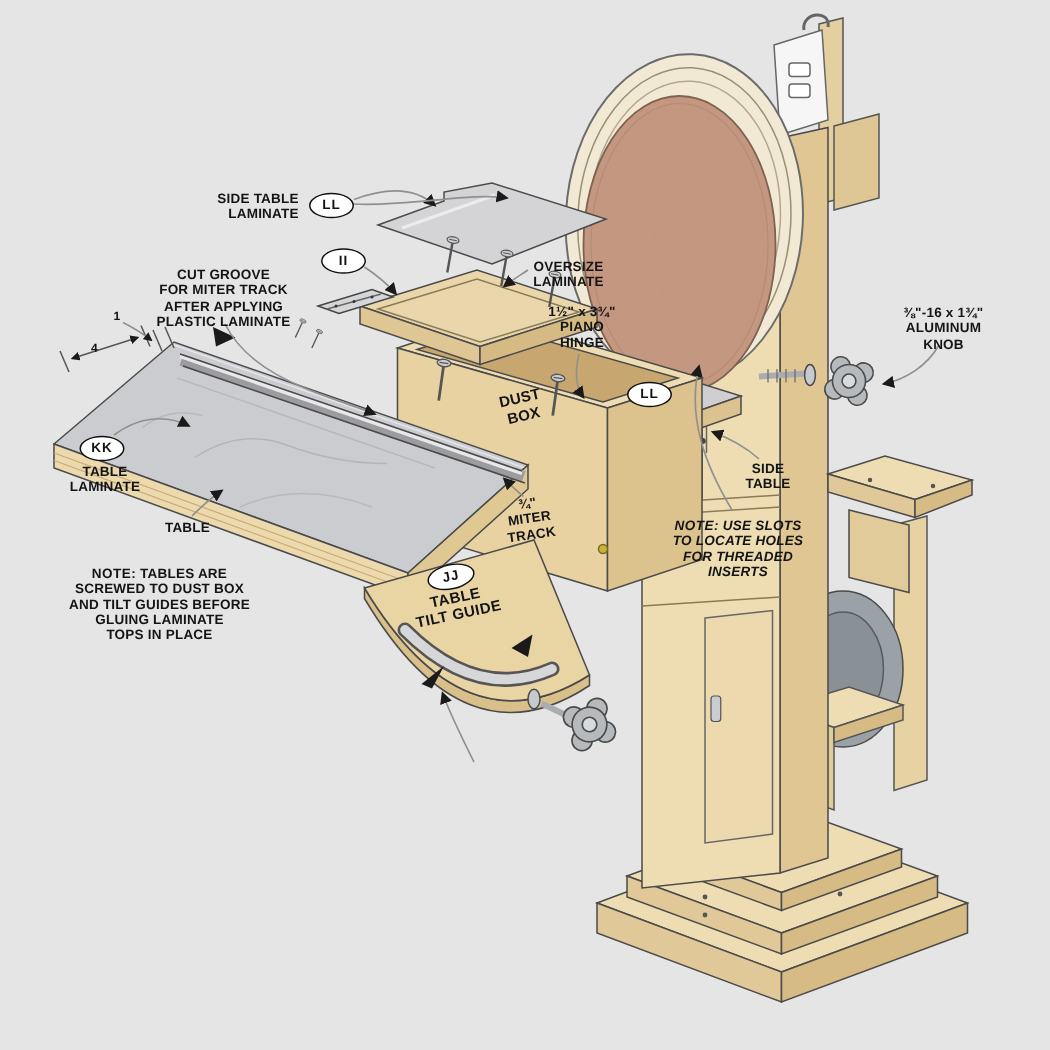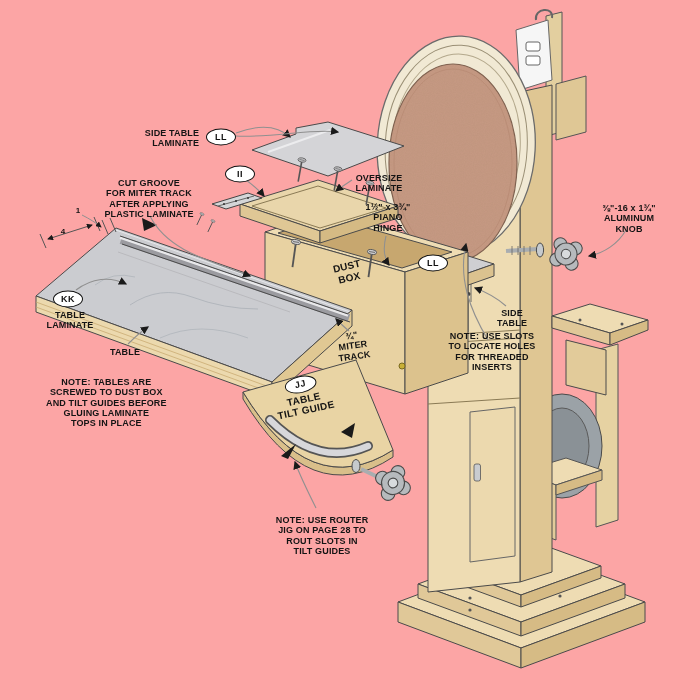--- a/index.html
+++ b/index.html
@@ -1,16 +1,16 @@
 <!DOCTYPE html>
 <html><head>
 <meta charset="utf-8">
 <style>
   html,body{margin:0;padding:0;background:#fff;}
-  #stage{position:relative;width:700px;height:700px;background:#fca5a5;overflow:hidden;
+  #stage{position:relative;width:700px;height:700px;background:#e5e5e5;overflow:hidden;
          font-family:"Liberation Sans",sans-serif;}
   #art{position:absolute;left:0;top:0;}
   .overlay{position:absolute;left:0;top:0;width:700px;height:700px;pointer-events:none;}
   .label{position:absolute;transform:translate(-50%,-50%);color:#141414;
          font:700 9px/1.15 "Liberation Sans",sans-serif;text-align:center;
          white-space:pre-line;letter-spacing:.15px;}
   .label.small{font-size:8px;}
   .label.left{transform:none;text-align:center;}
   .label.rot13{transform:translate(-50%,-50%) rotate(-13deg);font-size:10px;}
   .label.rot8{transform:translate(-50%,-50%) rotate(-8deg);}
@@ -253,21 +253,21 @@
     <path d="M488,340 C470,310 458,278 466,244" marker-end="url(#arr)"></path>
     <path d="M316,508 C308,492 300,476 295,462" marker-end="url(#arr)"></path>
     <path d="M349,331 C344,327 340,323 336,319" marker-end="url(#arr)"></path>
   </g>
 </svg>
 
 <div class="overlay">
   <div class="label" style="left:172px;top:138px;text-align:right;">SIDE TABLE
 LAMINATE</div>
   <span class="badge" style="left:221px;top:137px;">LL</span>
-  <span class="badge" style="left:240px;top:174px;">II</span>
+  <span class="badge" style="left:229px;top:174px;">II</span>
 
   <div class="label" style="left:149px;top:199px;">CUT GROOVE
 FOR MITER TRACK
 AFTER APPLYING
 PLASTIC LAMINATE</div>
   <div class="label" style="left:379px;top:183px;text-align:center;">OVERSIZE
 LAMINATE</div>
   <div class="label" style="left:388px;top:218px;">1½" x 3¾"
 PIANO
 HINGE</div>
@@ -293,26 +293,22 @@
 
   <div class="label" style="left:512px;top:318px;">SIDE
 TABLE</div>
   <span class="badge" style="left:433px;top:263px;">LL</span>
 
   <div class="label left" style="left:46px;top:377px;"><b>NOTE:</b><span> TABLES ARE
 SCREWED TO DUST BOX
 AND TILT GUIDES BEFORE
 GLUING LAMINATE
 TOPS IN PLACE</span></div>
-  <div class="label" style="left:492px;top:352px;"><b>NOTE:</b><span> USE SLOTS
+  <div class="label" style="left:492px;top:366px;font-style:italic;"><b>NOTE:</b><span> USE SLOTS
 TO LOCATE HOLES
 FOR THREADED
 INSERTS</span></div>
-  <div class="label" style="left:322px;top:536px;"><b>NOTE:</b><span> USE ROUTER
-JIG ON PAGE 28 TO
-ROUT SLOTS IN
-TILT GUIDES</span></div>
 
   <div class="label small" style="left:78px;top:211px;">1</div>
   <div class="label small" style="left:63px;top:232px;">4</div>
 </div>
 
 </div>
 
 </body></html>

